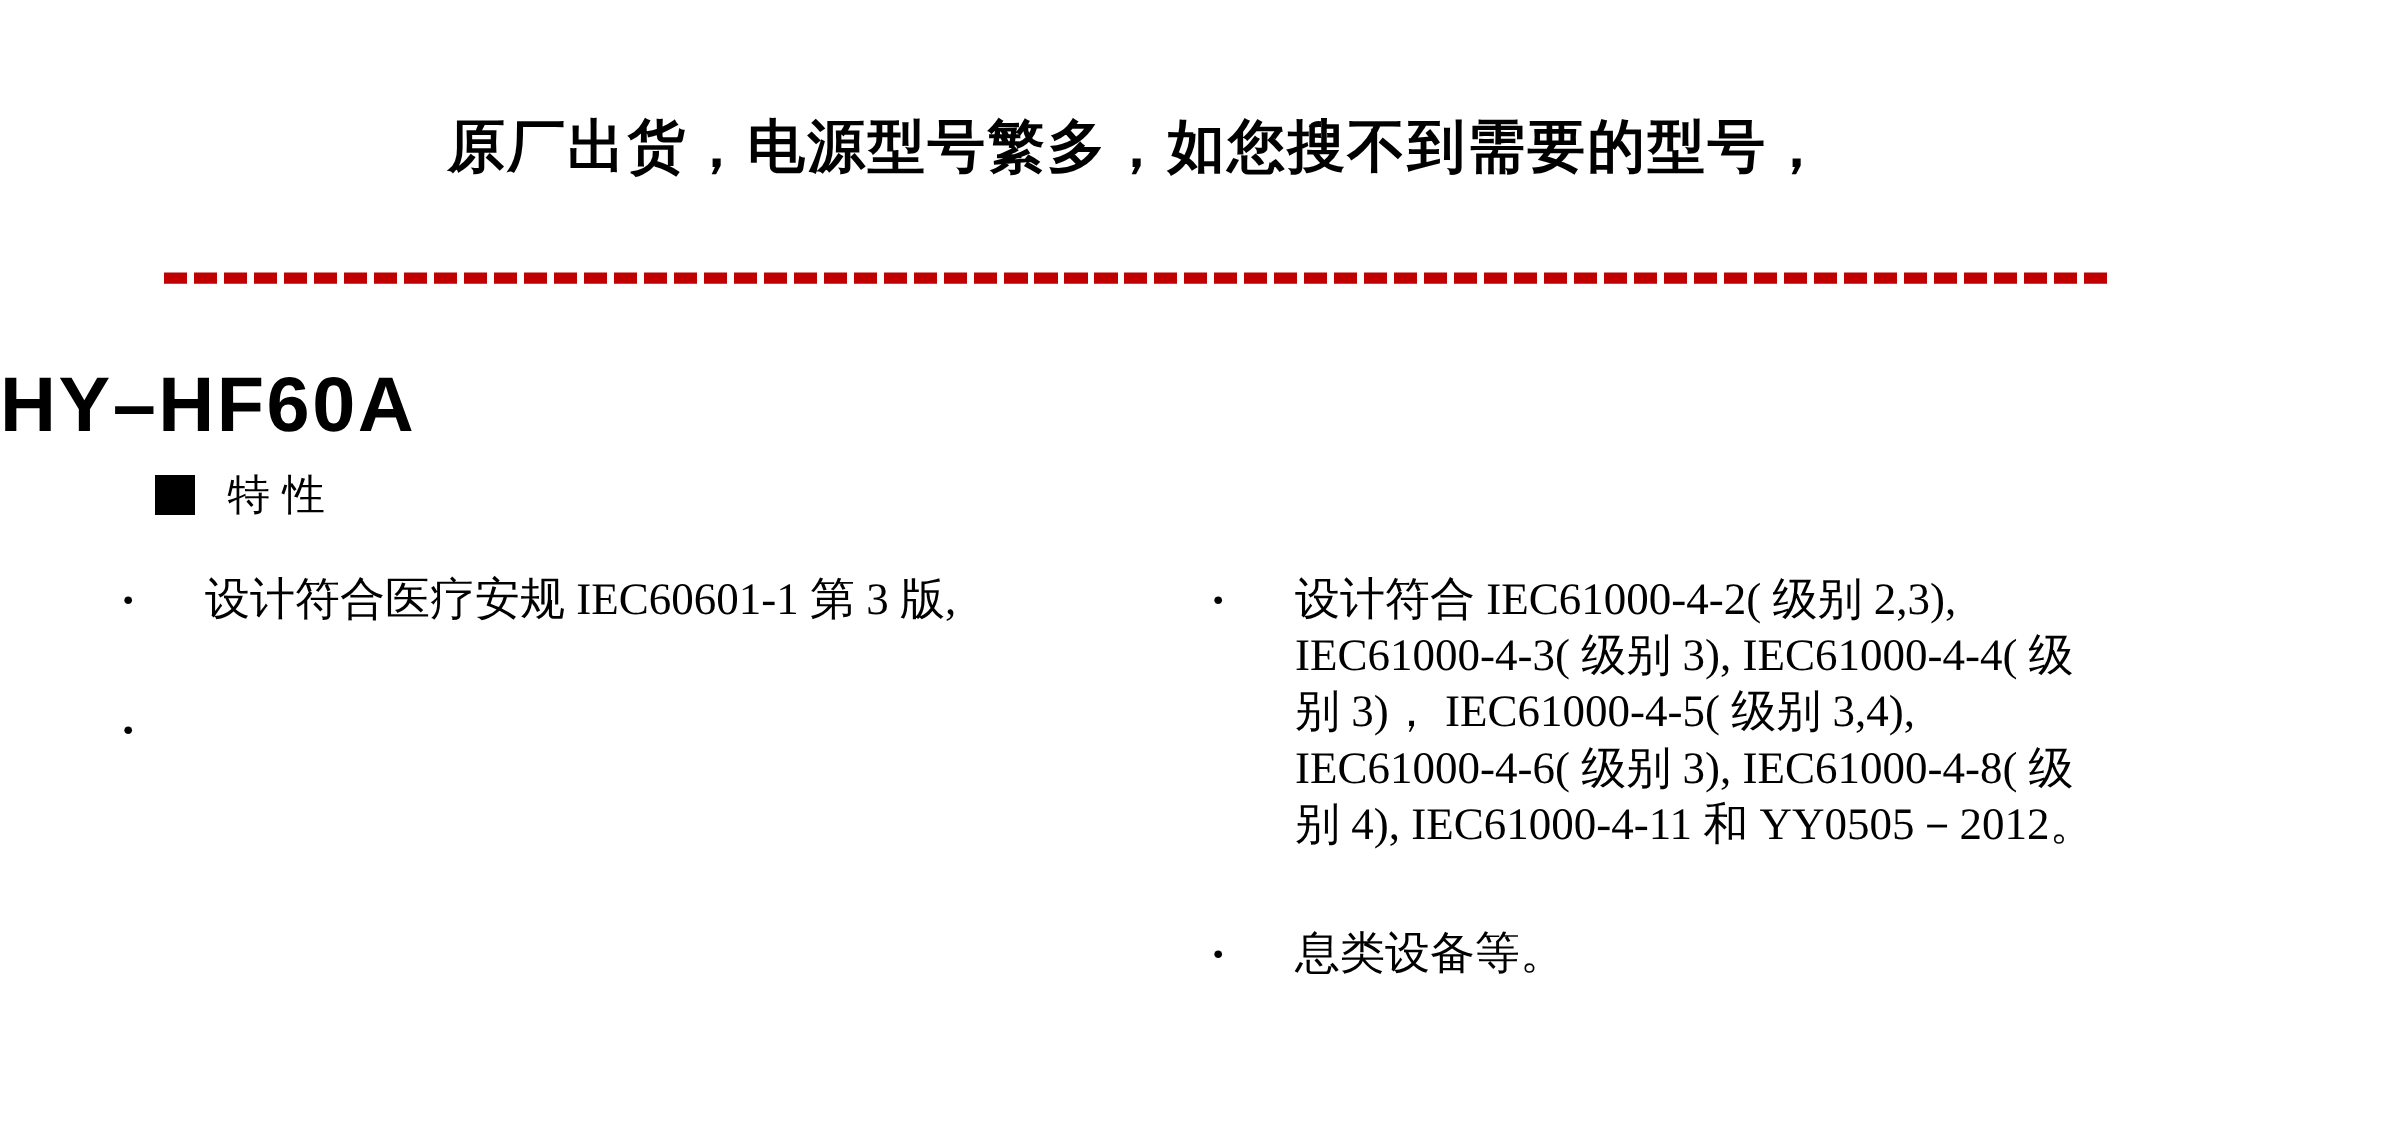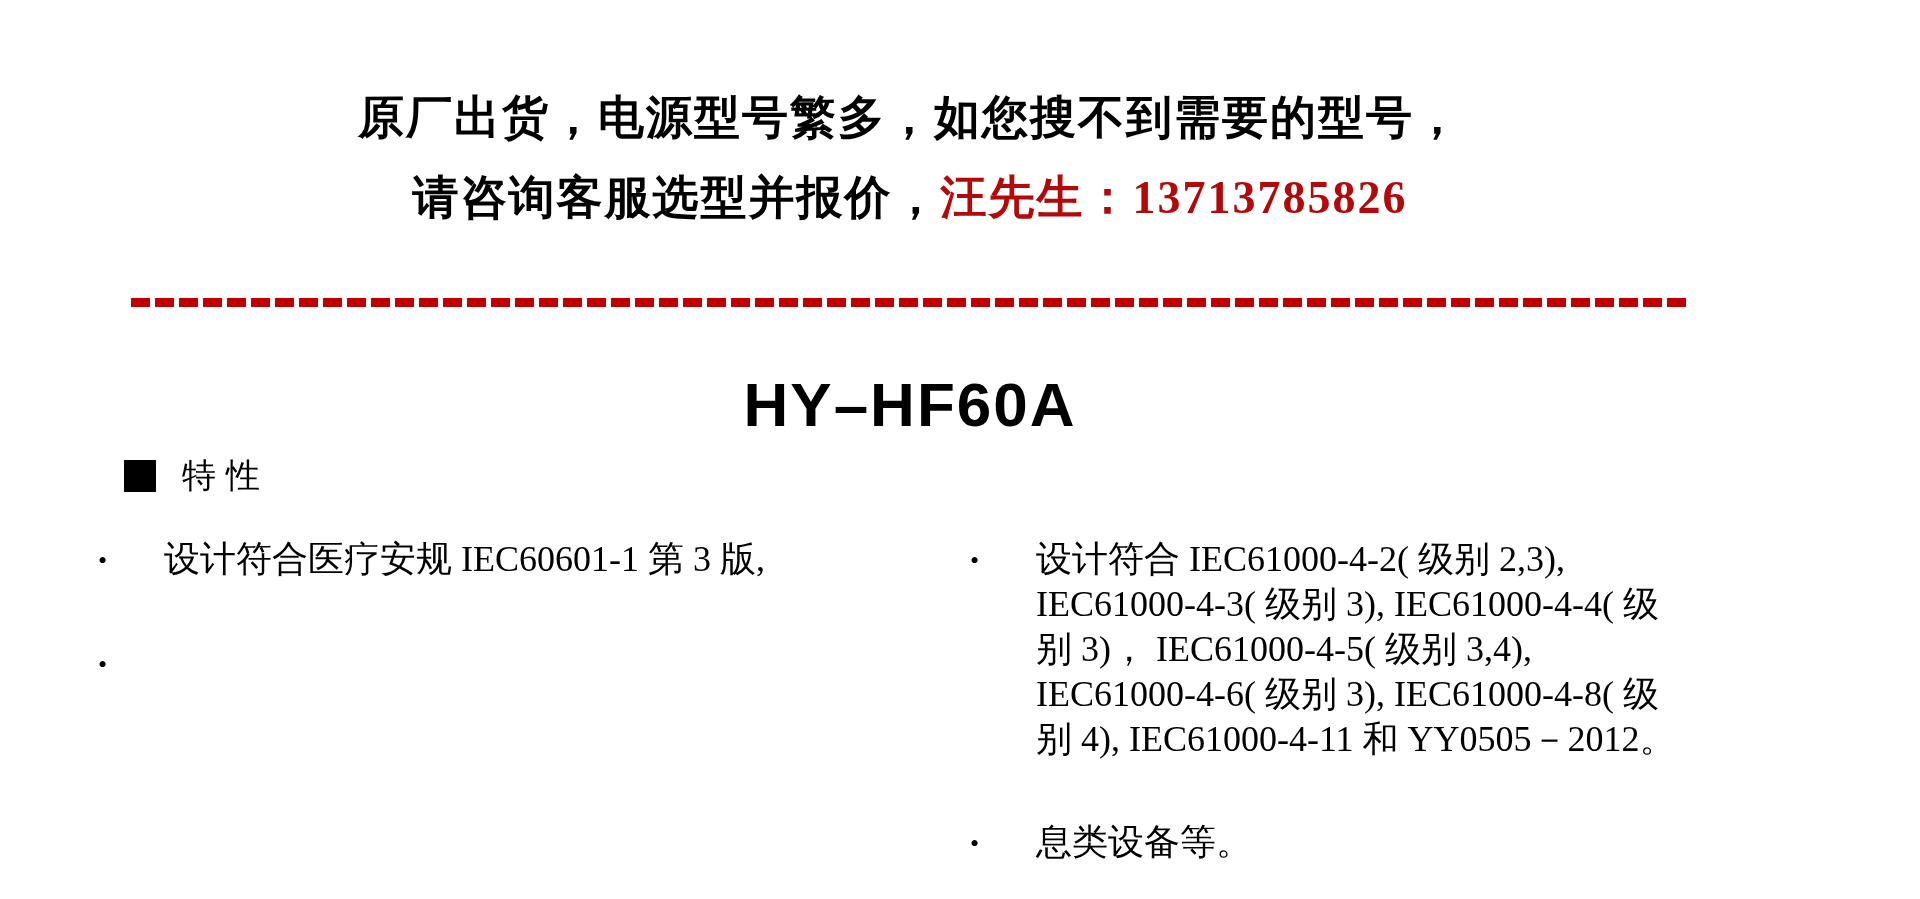--- a/index.html
+++ b/index.html
@@ -33,21 +33,20 @@
       var(--divider-red, #c00000) 0px,
       var(--divider-red, #c00000) 19px,
       transparent 19px,
       transparent 24px
     );
   }
 
   
   .model-title {
     margin: 64px 0 0 0;
-    text-align: center;
     font-family: "Liberation Sans", "DejaVu Sans", sans-serif;
     font-weight: bold;
     font-size: 62px;
     line-height: 68px;
     letter-spacing: 2px;
   }
 
   
   .features { margin: 14px 0 0 88px; }
   .features-header { display: flex; align-items: center; margin-left: 36px; }
@@ -81,23 +80,20 @@
   .bullet-text { font-size: 36px; line-height: 45px; margin-left: 32px; }
   .bullet-line { white-space: nowrap; }
 </style>
 </head>
 <body>
 
 <div class="page">
 
   <div class="header">
     <div class="header-line">原厂出货，电源型号繁多，如您搜不到需要的型号，</div>
-    <div class="header-line">
-      <span>请咨询客服选型并报价，</span><span class="phone">汪先生：13713785826</span>
-    </div>
   </div>
 
   <div class="divider"></div>
 
   <h1 class="model-title">HY–HF60A</h1>
 
   <div class="features">
 
     <div class="features-header">
       <span class="features-marker"></span>

